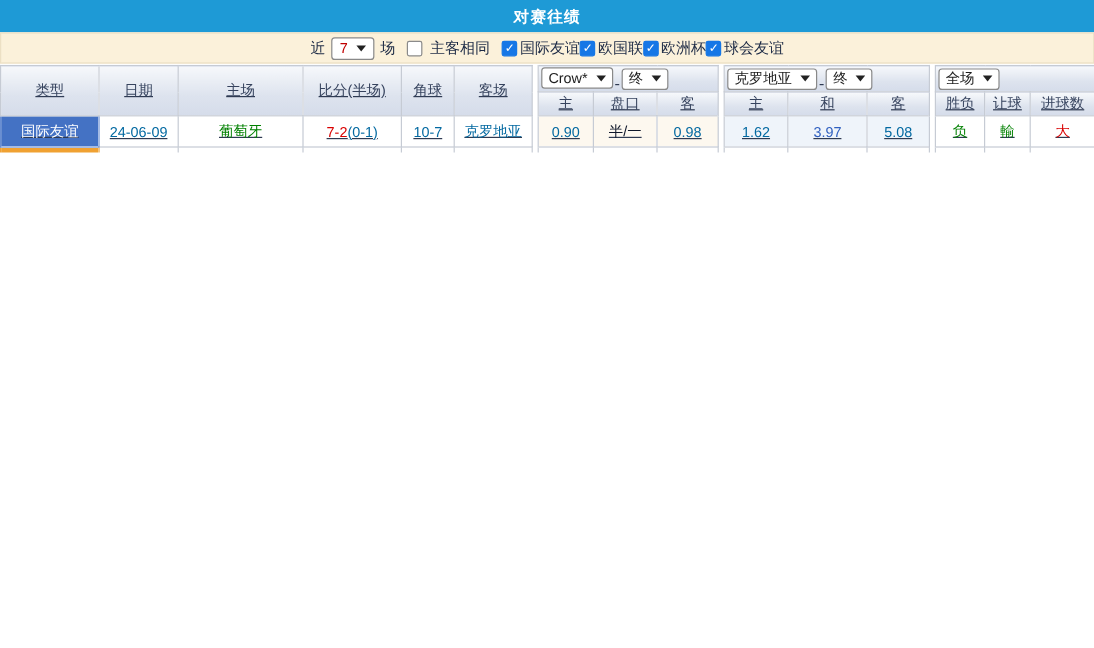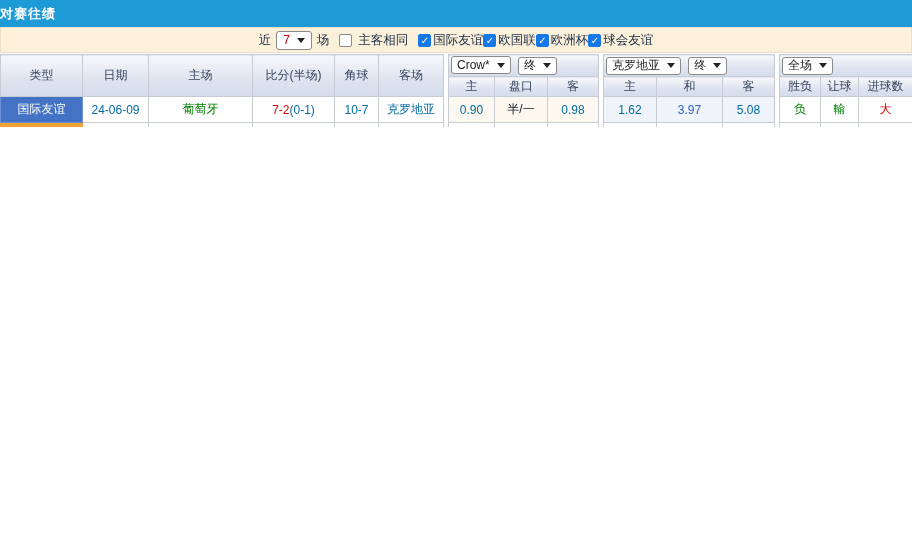--- a/index.html
+++ b/index.html
@@ -2,21 +2,21 @@
 <html><head>
 <meta charset="utf-8">
 <style>
   * { margin: 0; padding: 0; box-sizing: border-box; }
   html, body { width: 912px; height: 540px; background: #ffffff; overflow: hidden; }
   body { font-family: "Liberation Sans", "DejaVu Sans", sans-serif; font-size: 12px; color: #2e3a52; }
 
   
   .title-bar {
     height: 27px; background: #1e9ad6; color: #ffffff;
-    display: flex; align-items: center; justify-content: flex-start;
+    display: flex; align-items: center; justify-content: center;
     font-weight: bold; font-size: 13px; letter-spacing: 1px;
   }
 
   
   .filter-bar {
     height: 26px; background: #fbf1da; border: 1px solid #ece0c4;
     display: flex; align-items: center; justify-content: center;
     color: #1c2a45; font-size: 12.5px;
   }
   .filter-bar .gap-s { margin-left: 5px; }
@@ -39,21 +39,21 @@
   
   .cb {
     display: inline-block; width: 13px; height: 13px; margin: 0 2px 0 0;
     background: #ffffff; border: 1px solid #8b8b8b; border-radius: 2px;
     vertical-align: -2px; text-align: center; line-height: 12px;
     font-size: 10px; color: #ffffff; font-weight: bold;
   }
   .cb.checked { background: #1677e6; border-color: #1677e6; }
 
   
-  .table-clip { height: 73px; overflow: hidden; margin-top: 1px; }
+  .table-clip { height: 73px; overflow: hidden; margin-top: 1px; text-decoration: underline; }
   table { border-collapse: collapse; table-layout: fixed; width: 912px; }
   td, th { border: 1px solid #c6cbd4; overflow: hidden; white-space: nowrap; font-weight: normal; }
   .hdr {
     background: linear-gradient(180deg, #f6f8fb 0%, #dde3ee 60%, #d5dcea 100%);
     color: #36435e; text-align: center; font-size: 12px;
   }
   tr.hrow1 td { height: 22px; }
   tr.hrow2 td { height: 20px; }
   tr.drow  td { height: 26px; text-align: center; background: #ffffff; }
   .spacer { background: #ffffff; border-top: none; border-bottom: none; }

